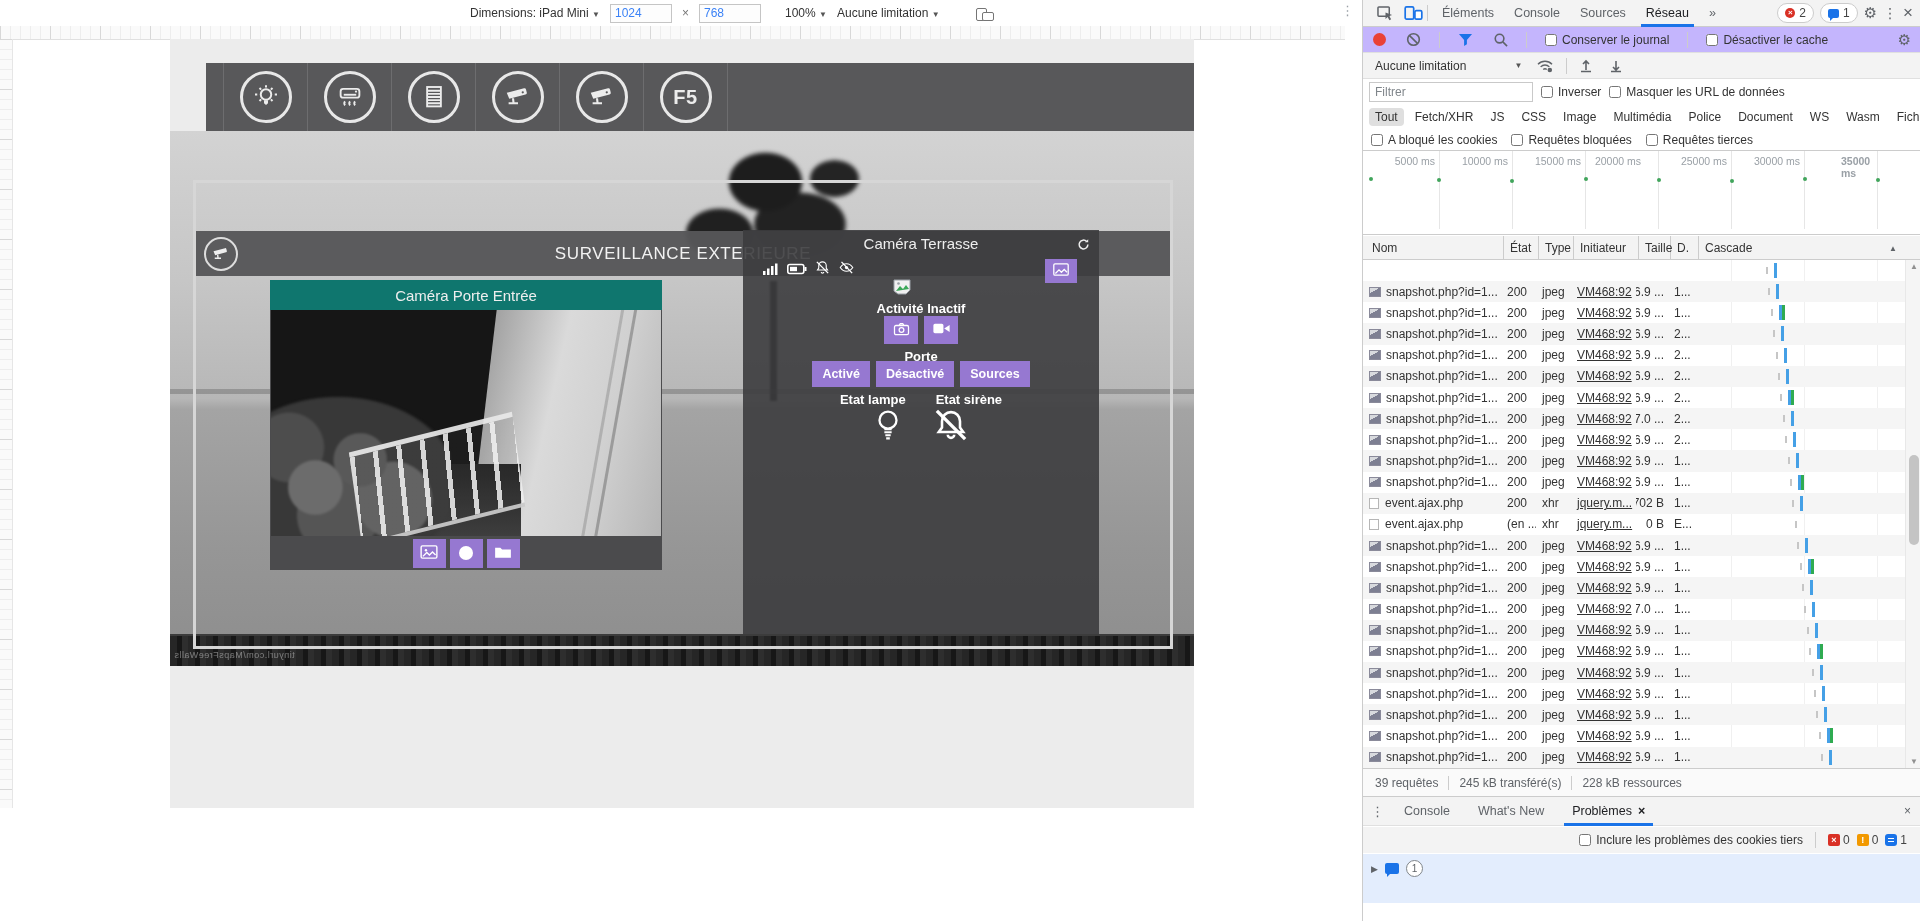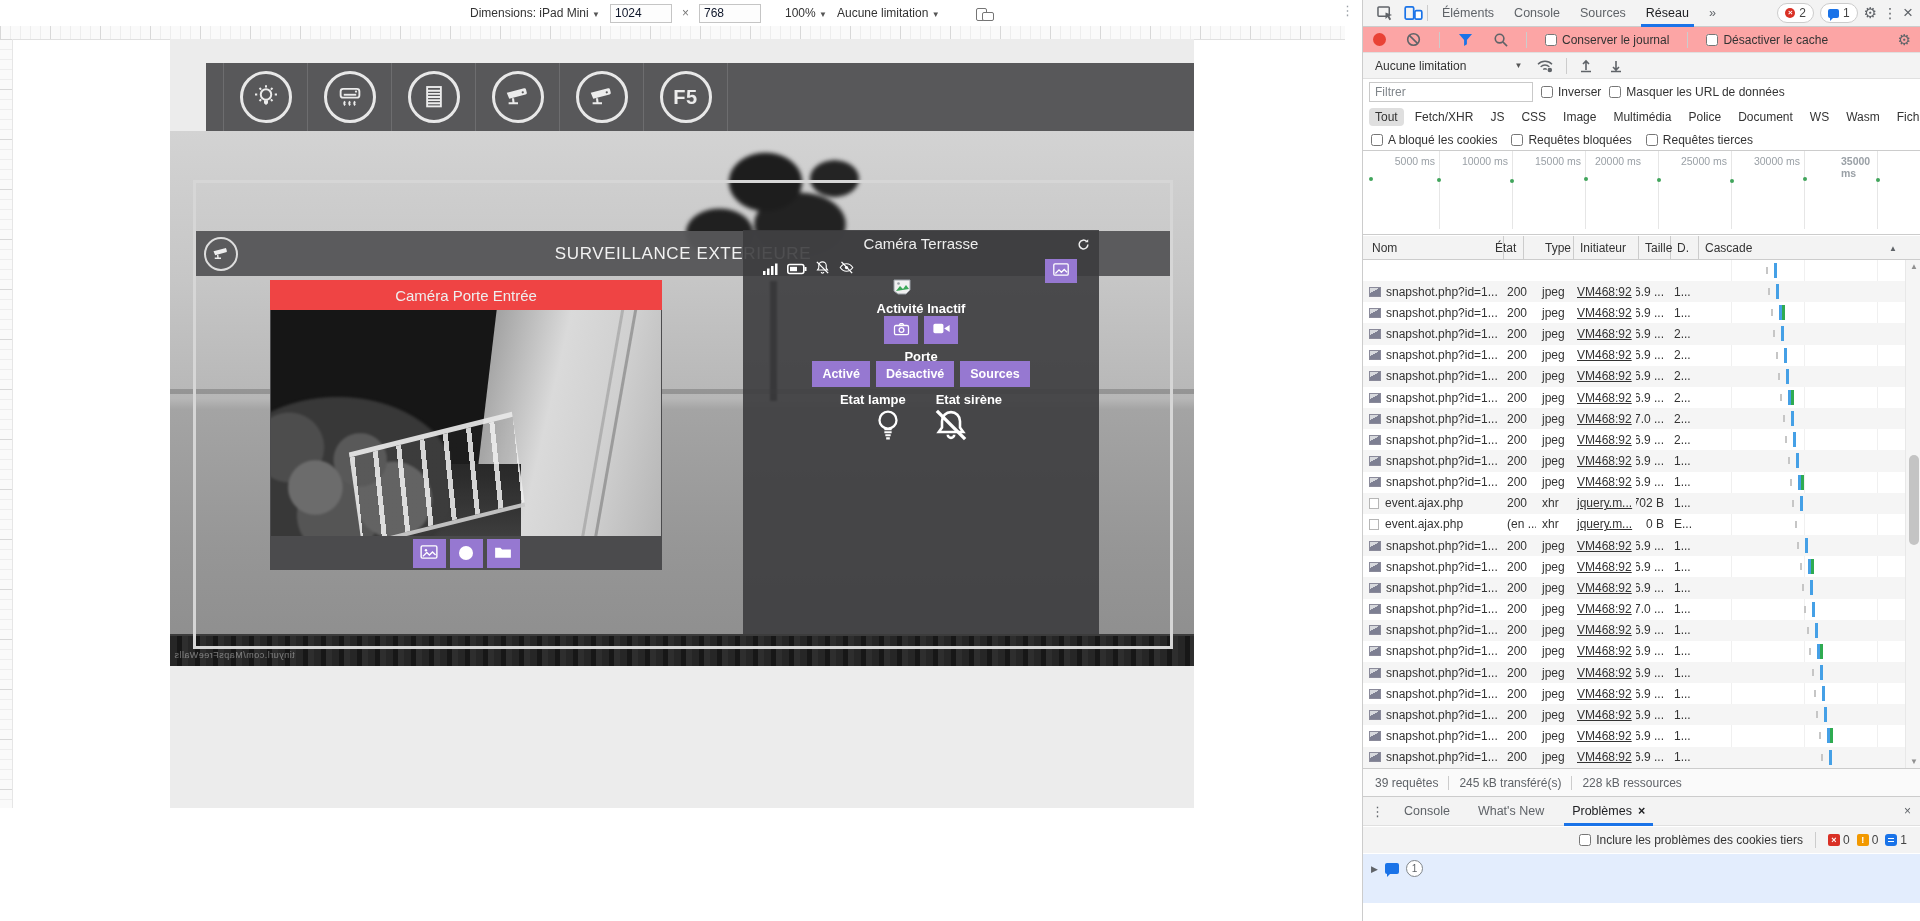--- a/index.html
+++ b/index.html
@@ -2,21 +2,21 @@
 <html><head>
 <meta charset="utf-8">
 <style>
   html,body{margin:0;padding:0;background:#fff;}
   #root{position:relative;width:1920px;height:921px;overflow:hidden;
         font-family:"Liberation Sans", sans-serif;color:#333;}
   .abs{position:absolute;}
   
   .devicebar{left:0;top:0;width:1345px;height:26px;background:#fff;border-bottom:1px solid #e3e3e3;}
   .devicebar .inner{position:absolute;left:470px;top:0;height:26px;display:flex;align-items:center;gap:10px;font-size:12px;color:#333;}
-  .dim-input{width:52px;height:17px;border:1px solid #c5c5c5;background:#fdfdfd;font-size:12px;color:#0f172a;text-align:left;padding:0 4px;display:flex;align-items:center;}
+  .dim-input{width:52px;height:17px;border:1px solid #c5c5c5;background:#fdfdfd;font-size:12px;color:#3b82f6;text-align:left;padding:0 4px;display:flex;align-items:center;}
   .caret{font-size:8px;color:#555;}
   .rotate-ico{width:16px;height:14px;position:relative;margin-left:26px;}
   .rotate-ico:before{content:"";position:absolute;left:0;top:2px;width:9px;height:11px;border:1.5px solid #757575;border-radius:2px;}
   .rotate-ico:after{content:"";position:absolute;left:6px;top:6px;width:10px;height:7px;border:1.5px solid #757575;border-radius:2px;background:#fff;}
   
   .ruler-h{left:0;top:26px;width:1345px;height:13px;background:#fafafa;border-bottom:1px solid #e0e0e0;
     background-image:repeating-linear-gradient(90deg,#d8d8d8 0 1px,transparent 1px 50px),repeating-linear-gradient(90deg,#ededed 0 1px,transparent 1px 10px);}
   .ruler-v{left:0;top:39px;width:12px;height:769px;background:#fafafa;border-right:1px solid #e6e6e6;
     background-image:repeating-linear-gradient(180deg,#d8d8d8 0 1px,transparent 1px 50px),repeating-linear-gradient(180deg,#ededed 0 1px,transparent 1px 10px);}
   
@@ -38,21 +38,21 @@
   .shore{position:absolute;left:0;bottom:0;width:1024px;height:30px;background:#1e1e1e;border-top:2px solid #3c3c3c;
     background-image:repeating-linear-gradient(90deg,#262626 0 7px,#171717 7px 12px,#2e2e2e 12px 18px);}
   .watermark{position:absolute;left:4px;bottom:6px;font-size:9px;color:rgba(255,255,255,.40);transform:scaleX(-1);letter-spacing:0.5px;}
   
   .panel{position:absolute;left:23px;top:141px;width:980px;height:469px;border:3px solid #d6d6d6;box-sizing:border-box;}
   .panel-title{position:absolute;left:0;top:0;width:100%;height:45px;background:rgba(86,86,88,.96);display:flex;align-items:center;margin-top:48px;}
   .panel-cam-ico{width:34px;height:34px;border:2px solid #ddd;border-radius:50%;margin-left:8px;display:flex;align-items:center;justify-content:center;box-sizing:border-box;}
   .panel-title-text{position:absolute;left:0;width:100%;text-align:center;color:#f2f2f2;font-size:17px;letter-spacing:0.6px;}
   
   .cam1{position:absolute;left:74px;top:97px;width:392px;height:290px;background:rgba(72,72,74,.97);}
-  .cam1-header{height:30px;display:flex;align-items:center;justify-content:center;color:#eee;font-size:15px;background:#ef4444;}
+  .cam1-header{height:30px;display:flex;align-items:center;justify-content:center;color:#eee;font-size:15px;background:#0f766e;}
   .cam1-img{position:absolute;left:1px;top:30px;width:390px;height:226px;background:#161616;overflow:hidden;}
   .wall{position:absolute;right:0;top:0;width:49%;height:100%;clip-path:polygon(14% 0,100% 0,100% 100%,0 100%);
     background:linear-gradient(103deg,#8e8e8e 0%,#dadada 42%,#d0d0d0 68%,#b5b5b5 100%);}
   .seam1,.seam2{position:absolute;top:-10px;width:3px;height:120%;background:#8f8f8f;opacity:.8;transform:rotate(10deg);}
   .seam1{right:24%;}.seam2{right:31%;opacity:.5;}
   .bush{position:absolute;left:-8px;bottom:-10px;width:48%;height:68%;filter:blur(1px);
     background:radial-gradient(circle at 28% 62%,#6c6c6c 0 16%,transparent 17%),
       radial-gradient(circle at 52% 44%,#595959 0 20%,transparent 21%),
       radial-gradient(circle at 14% 36%,#4d4d4d 0 18%,transparent 19%),
       radial-gradient(circle at 70% 70%,#646464 0 22%,transparent 23%),
@@ -86,21 +86,21 @@
   .dt-row{position:absolute;left:0;width:100%;box-sizing:border-box;display:flex;align-items:center;}
   .tabbar{top:0;height:27px;border-bottom:1px solid #ccc;background:#f3f3f3;}
   .tab{padding:0 5px;margin:0 5px;height:27px;display:flex;align-items:center;color:#5f6368;font-size:12.5px;cursor:pointer;}
   .tab.active{color:#202124;box-shadow:inset 0 -3px 0 #1a73e8;}
   .vsep{width:1px;height:16px;background:#ccc;margin:0 4px;}
   .badge-pill{display:flex;align-items:center;gap:4px;border:1px solid #ccc;border-radius:10px;background:#fff;padding:1px 7px;height:16px;font-size:12px;color:#444;cursor:pointer;}
   .dot-red{width:10px;height:10px;border-radius:50%;background:#d93025;color:#fff;font-size:8px;line-height:10px;text-align:center;font-weight:bold;}
   .chat-blue{width:11px;height:9px;border-radius:2px;background:#1a73e8;position:relative;}
   .chat-blue:after{content:"";position:absolute;left:2px;bottom:-3px;border:3px solid transparent;border-top-color:#1a73e8;border-left-color:#1a73e8;width:0;height:0;}
   .icon-btn{color:#5f6368;display:flex;align-items:center;justify-content:center;cursor:pointer;}
-  .toolbar2{top:27px;height:26px;background:#fca5a5;border-bottom:1px solid #e0e0e0;gap:14px;padding-left:10px;justify-content:space-between;}
+  .toolbar2{top:27px;height:26px;background:#c4b5fd;border-bottom:1px solid #e0e0e0;gap:14px;padding-left:10px;justify-content:space-between;}
   .toolbar3{top:53px;height:26px;background:#f3f3f3;border-bottom:1px solid #e0e0e0;gap:8px;padding-left:12px;font-size:12px;color:#333;}
   .filterrow{top:79px;height:26px;background:#fff;gap:8px;padding-left:6px;}
   .filter-input{width:152px;height:18px;border:1px solid #c9c9c9;background:#fff;font-size:12px;padding:0 5px;color:#333;font-family:inherit;}
   .filter-input::placeholder{color:#80868b;}
   .chiprow{top:105px;height:24px;background:#fff;gap:0;padding-left:6px;overflow:hidden;white-space:nowrap;}
   .chip{padding:2px 6px;margin-right:5px;border-radius:4px;color:#333;font-size:12px;cursor:pointer;flex:0 0 auto;}
   .chip.active{background:#dfdfdf;}
   .cbrow{top:129px;height:22px;background:#fff;border-bottom:1px solid #ccc;gap:14px;padding-left:8px;}
   .cb{display:flex;align-items:center;gap:5px;font-size:12px;color:#333;}
   .cb input{width:12px;height:12px;margin:0;}
@@ -511,21 +511,21 @@
         <div class="ov-dot" style="left: 147px; top: 28px;"></div>
         <div class="ov-dot" style="left: 221px; top: 26px;"></div>
         <div class="ov-dot" style="left: 294px; top: 27px;"></div>
         <div class="ov-dot" style="left: 367px; top: 28px;"></div>
         <div class="ov-dot" style="left: 440px; top: 26px;"></div>
         <div class="ov-dot" style="left: 513px; top: 27px;"></div>
       </div>
 
     <div class="dt-row net-header" id="net-header">
         <div class="nh-cell" style="left: 3px; width: 138px;">Nom</div>
-        <div class="nh-cell" style="left: 126px; width: 35px;">État</div>
+        <div class="nh-cell" style="left: 141px; width: 35px;">État</div>
         <div class="nh-cell" style="left: 176px; width: 35px;">Type</div>
         <div class="nh-cell" style="left: 211px; width: 65px;">Initiateur</div>
         <div class="nh-cell" style="left: 276px; width: 32px;">Taille</div>
         <div class="nh-cell" style="left: 308px; width: 28px;">D.</div>
         <div class="nh-cell" style="left: 336px; width: 206px; border-right: none;">Cascade<span style="position: absolute; right: 8px; font-size: 8px; color: rgb(95, 99, 104);">▲</span></div>
       </div>
 
     <div class="net-rows" id="net-rows">
       <div class="grid-l" style="left:368px;"></div>
       <div class="grid-l" style="left:441px;"></div>

